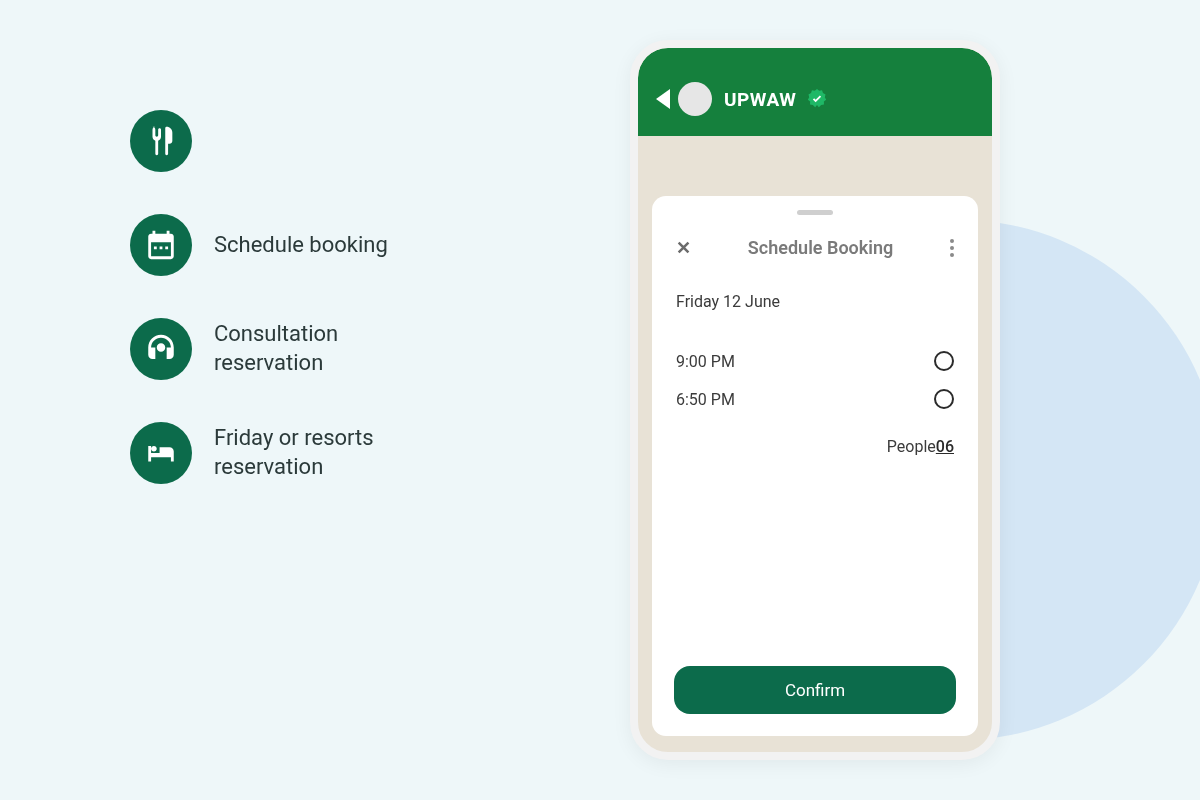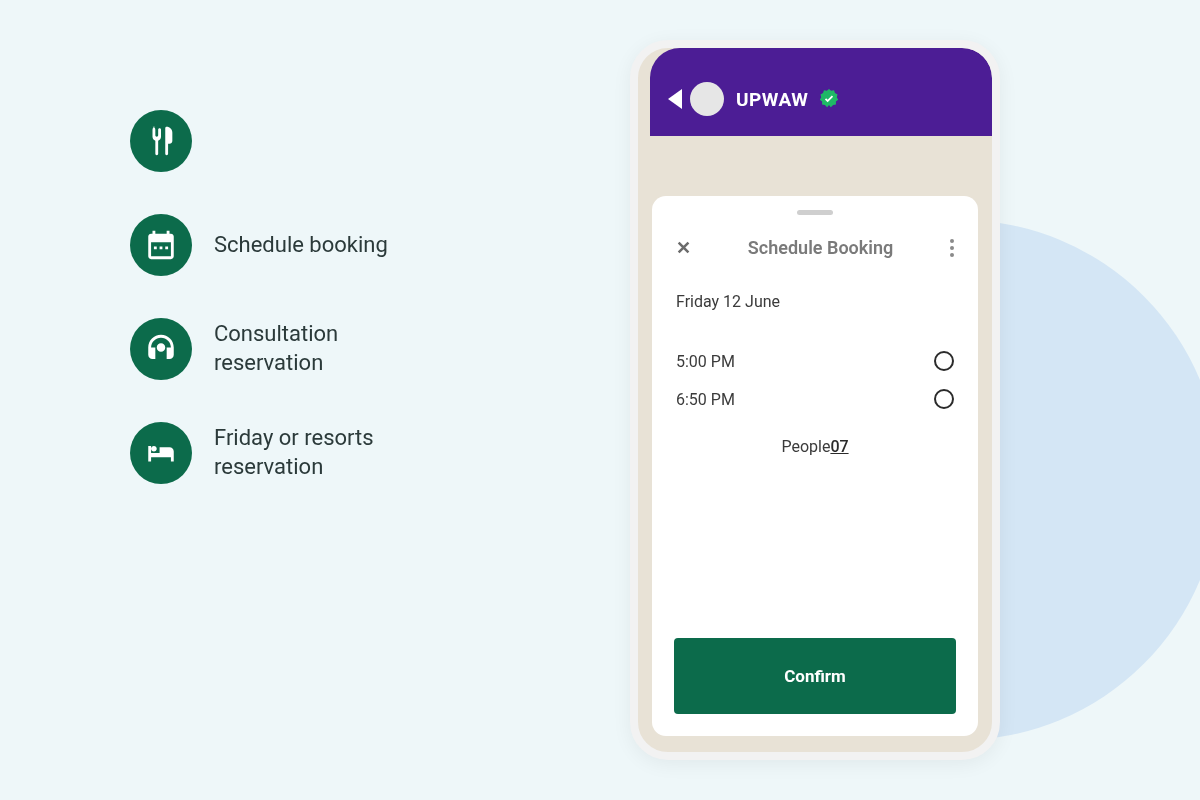--- a/index.html
+++ b/index.html
@@ -61,28 +61,27 @@
     height: 720px;
     background: #e8e2d6;
     border: 8px solid #f2f2f2;
     border-radius: 38px;
     z-index: 3;
     overflow: hidden;
     box-shadow: 0 4px 20px rgba(0,0,0,0.06);
   }
 
   .phone-header {
-    background: #4c1d95;
+    background: #15803d;
     height: 88px;
     border-radius: 30px 30px 0 0;
     display: flex;
     align-items: center;
     padding: 0 18px;
     padding-top: 14px;
-    margin-left: 12px;
   }
   .back-chevron {
     width: 0; height: 0;
     border-top: 10px solid transparent;
     border-bottom: 10px solid transparent;
     border-right: 14px solid #fff;
     margin-right: 8px;
   }
   .avatar {
     width: 34px; height: 34px;
@@ -162,36 +161,36 @@
     border-radius:50%;
     display:flex; align-items:center; justify-content:center;
     cursor:pointer;
   }
   .radio.selected { border-color:#0c6b4b; }
   .radio.selected::after {
     content:""; width:10px; height:10px; background:#0c6b4b; border-radius:50%;
   }
 
   .people-row {
-    display:flex; justify-content:center; align-items:center;
+    display:flex; justify-content:flex-end; align-items:center;
     margin-top: 28px;
   }
   .people-label { color:#3b3b3b; font-size:16px; }
   .people-value { color:#2b2b2b; font-size:16px; text-decoration: underline; font-weight:500; }
 
   .confirm-btn {
     position: absolute;
     left: 22px; right: 22px; bottom: 22px;
     background:#0c6b4b;
     color:#fff;
     text-align:center;
-    padding: 28px 0;
-    border-radius:4px;
+    padding: 14px 0;
+    border-radius:16px;
     font-size:17px;
-    font-weight:700;
+    font-weight:400;
     cursor:pointer;
   }
 </style>
 </head>
 <body>
 
 <div class="bg-circle"></div>
 
 <div class="features">
   <div class="feature-item">
@@ -252,28 +251,28 @@
       <div class="dots">
           <span></span>
           <span></span>
           <span></span>
         </div>
     </div>
 
     <div class="date-row">Friday 12 June</div>
 
     <div class="time-row">
-      <div class="time-label">5:00 PM</div>
+      <div class="time-label">9:00 PM</div>
       <div class="radio"></div>
     </div>
     <div class="time-row">
       <div class="time-label">6:50 PM</div>
       <div class="radio"></div>
     </div>
 
     <div class="people-row">
       <div class="people-label">People</div>
-      <div class="people-value">07</div>
+      <div class="people-value">06</div>
     </div>
 
     <div class="confirm-btn">Confirm</div>
   </div>
 </div>
 
 </body></html>

